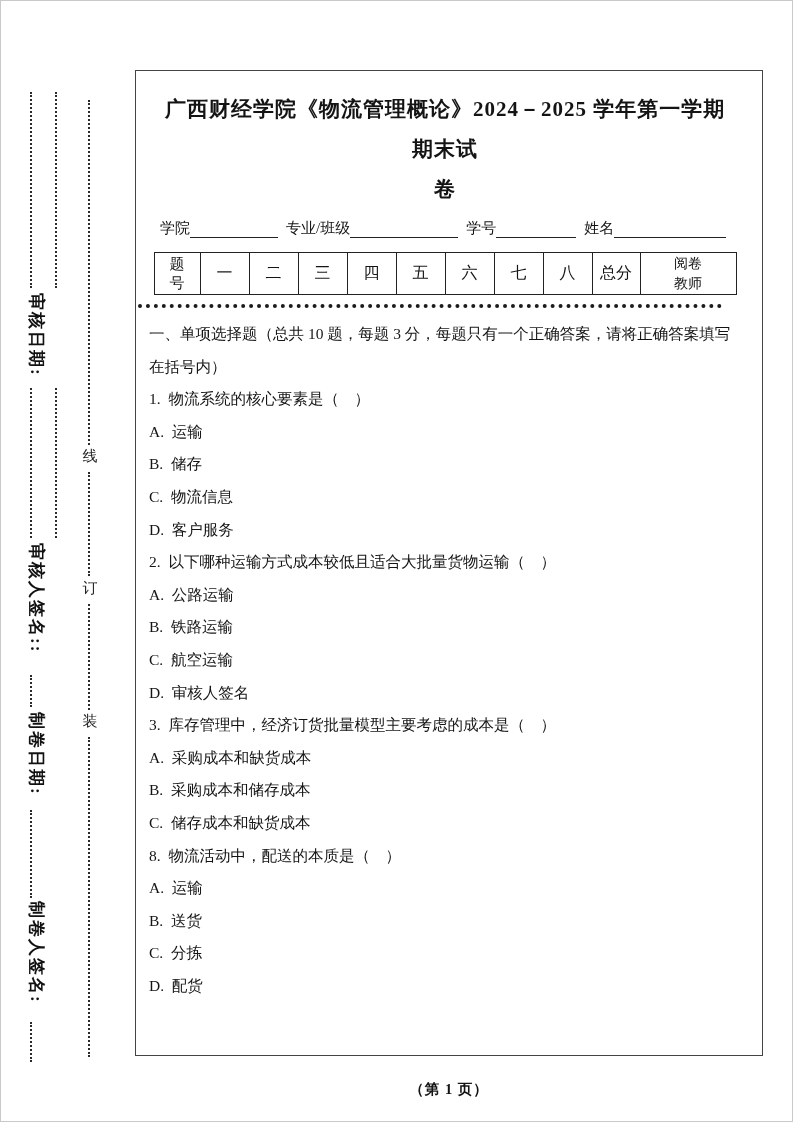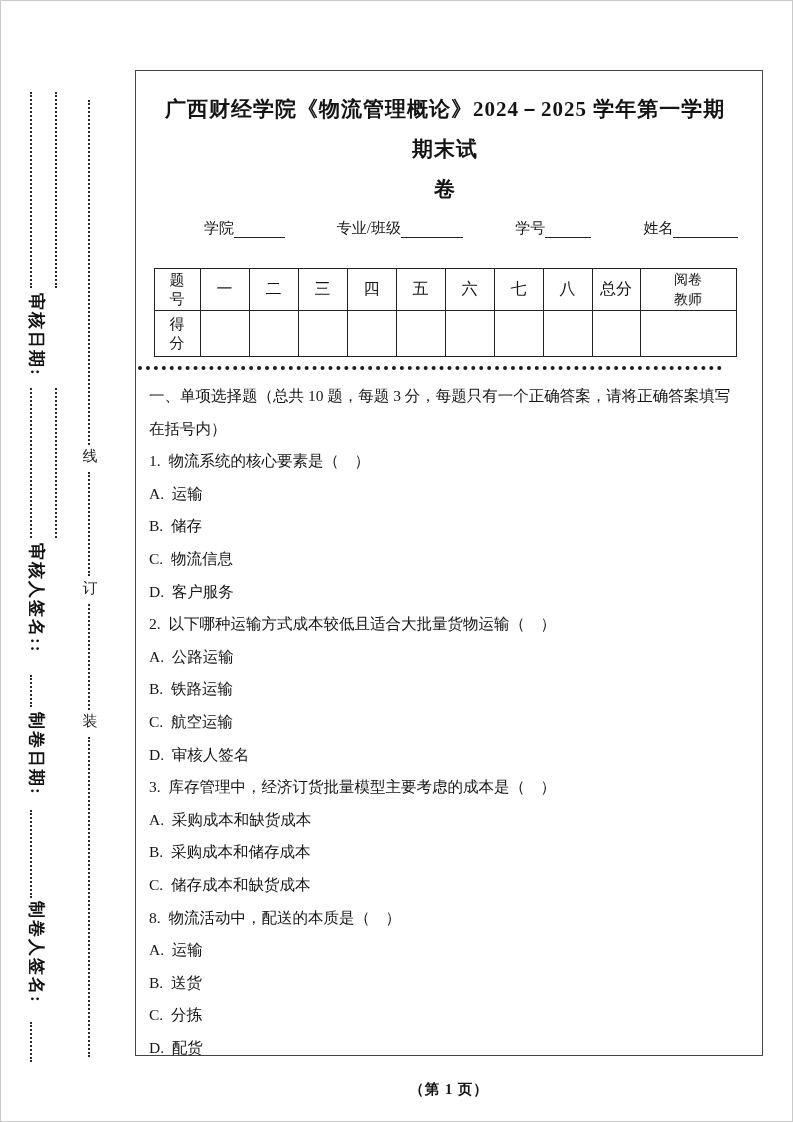--- a/index.html
+++ b/index.html
@@ -44,25 +44,25 @@
 
   
   .sheet {
     position:absolute; left:135px; top:70px; width:628px; height:986px;
     border:1px solid #444; background:#fff; padding:0 8px 6px 0;
   }
   .title { text-align:center; font-weight:700; font-size:21px; line-height:40px; letter-spacing:1px; padding:0 26px; }
   .title-wrap { margin-top:18px; }
 
   .form-line { display:flex; align-items:flex-end; padding:0 16px 0 24px; margin-top:10px; font-size:15px; }
-  .form-label { white-space:nowrap;margin-left:44px; }
+  .form-label { white-space:nowrap; }
   .blank { display:inline-block; border-bottom:1px solid #222; height:17px; margin-right:8px; }
   .b1 { width:88px; } .b2 { width:108px; } .b3 { width:80px; } .b4 { width:112px; margin-right:0; }
 
-  table.score { border-collapse:collapse; table-layout:fixed; width:582px; margin:30px auto 0 auto; }
+  table.score { border-collapse:collapse; table-layout:fixed; width:582px; margin:14px auto 0 auto; }
   table.score td { border:1px solid #222; text-align:center; vertical-align:middle; font-size:16px; padding:0; }
   tr.r1 td { height:42px; }
   tr.r2 td { height:46px; }
   td.c-first { width:46px; }
   td.c-num { width:49px; }
   td.c-total { width:48px; font-size:15px; }
   td.c-grader { width:96px; font-size:14px; }
   .stack1 { display:inline-block; width:1.1em; line-height:19px; word-break:break-all; font-size:15px; }
   .stack2 { display:inline-block; width:2.2em; line-height:20px; word-break:break-all; font-size:14px; }
 
@@ -128,33 +128,20 @@
       <td class="c-num">二</td>
       <td class="c-num">三</td>
       <td class="c-num">四</td>
       <td class="c-num">五</td>
       <td class="c-num">六</td>
       <td class="c-num">七</td>
       <td class="c-num">八</td>
       <td class="c-total">总分</td>
       <td class="c-grader"><span class="stack2">阅卷教师</span></td>
     </tr>
-    <tr class="r2">
-      <td class="c-first"><span class="stack1">得分</span></td>
-      <td class="c-num"></td>
-      <td class="c-num"></td>
-      <td class="c-num"></td>
-      <td class="c-num"></td>
-      <td class="c-num"></td>
-      <td class="c-num"></td>
-      <td class="c-num"></td>
-      <td class="c-num"></td>
-      <td class="c-total"></td>
-      <td class="c-grader"></td>
-    </tr>
   </tbody>
     </table>
 
   <div class="dots-sep"></div>
 
   <div class="body-text">
     <div class="line">一、单项选择题（总共 10 题，每题 3 分，每题只有一个正确答案，请将正确答案填写在括号内）</div>
 
     <div class="line">1.  物流系统的核心要素是（　）</div>
     <div class="line">A.  运输</div>

